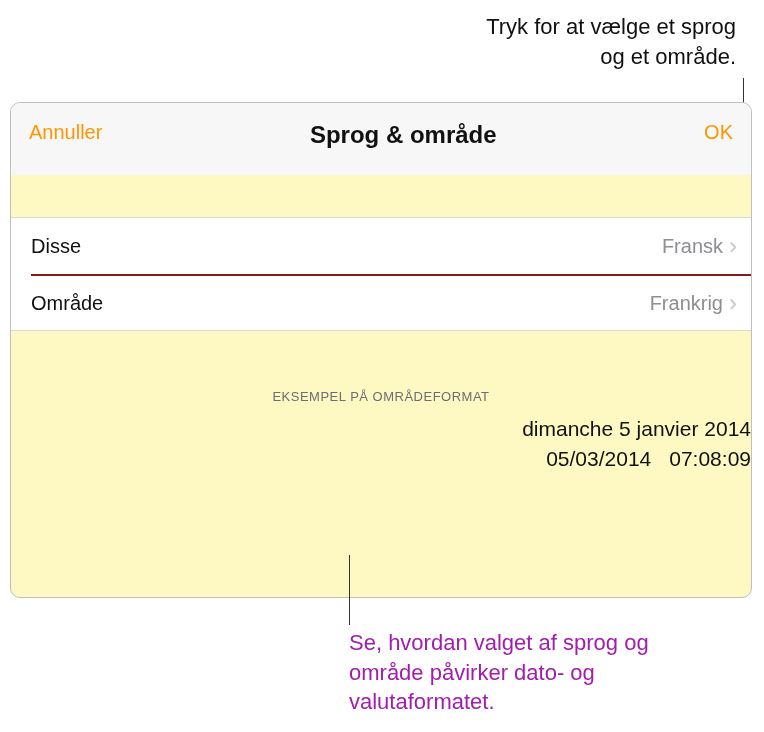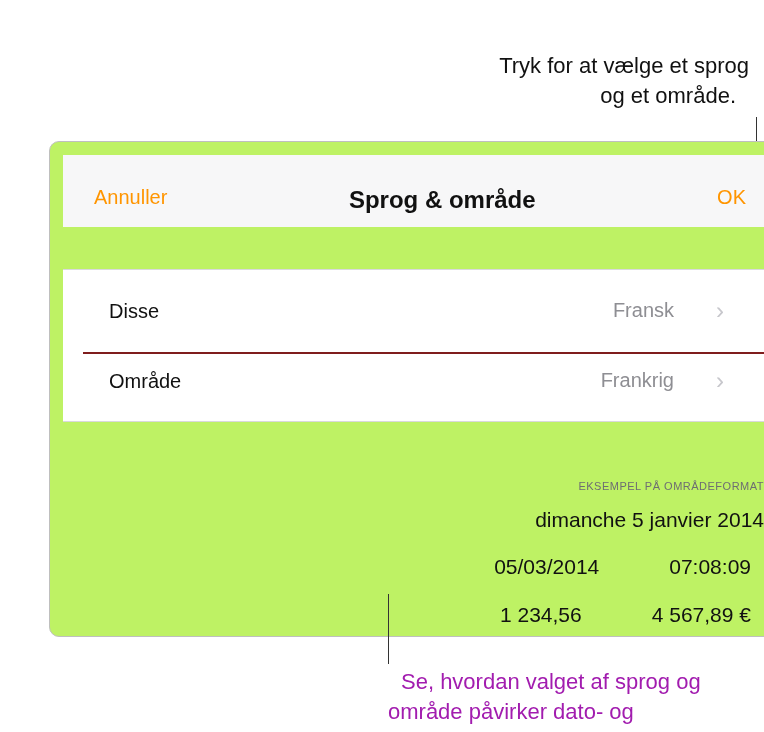--- a/index.html
+++ b/index.html
@@ -1,17 +1,17 @@
 <!DOCTYPE html>
 <html><head>
   <meta charset="utf-8">
   <style>
     * {
       box-sizing: border-box;
-      margin: 13px;
+      margin: 0;
       padding: 0;
     }
     body {
       font-family: -apple-system, BlinkMacSystemFont, "Helvetica Neue", Arial, sans-serif;
       background: #ffffff;
       width: 764px;
       height: 732px;
       position: relative;
     }
     .callout-top {
@@ -56,21 +56,21 @@
       background: #333;
     }
     .panel {
       position: absolute;
       top: 102px;
       left: 10px;
       width: 742px;
       height: 496px;
       border: 1px solid #bfbfbf;
       border-radius: 10px;
-      background: #bef264;
+      background: #fef9c3;
       overflow: hidden;
     }
     .panel-header {
       height: 72px;
       display: flex;
       align-items: flex-start;
       justify-content: space-between;
       padding: 12px 18px 0 18px;
       background: #f7f7f8;
     }
@@ -114,22 +114,22 @@
       display: flex;
       justify-content: space-between;
       align-items: center;
     }
     .row-label {
       font-size: 20px;
       color: #111;
     }
     .row-right {
       display: flex;
-      align-items: flex-start;
-      gap: 16px;
+      align-items: center;
+      gap: 6px;
     }
     .row-value {
       font-size: 20px;
       color: #8e8e93;
     }
     .chevron {
       color: #c7c7cc;
       font-size: 24px;
       line-height: 1;
     }
@@ -137,25 +137,24 @@
       padding: 10px 24px 0 24px;
       font-size: 16px;
       color: #6d6d72;
       line-height: 1.35;
     }
     .example-section {
       text-align: center;
       margin-top: 58px;
     }
     .example-header {
-      font-size: 11px;
+      font-size: 13px;
       letter-spacing: 0.5px;
       color: #6d6d72;
       margin-bottom: 10px;
-      text-align: right;
     }
     .example-line {
       font-size: 21px;
       color: #111;
       text-align: right;
       line-height: 1.45;
     }
     .example-line .gap {
       display: inline-block;
       width: 18px;
@@ -216,22 +215,19 @@
     </div>
   </div>
 
 
   <div class="example-section">
     <div class="example-header">EKSEMPEL PÅ OMRÅDEFORMAT</div>
     <div class="example-line">dimanche 5 janvier 2014</div>
     <div class="example-line">
       <span>05/03/2014</span><span class="gap"></span><span>07:08:09</span>
     </div>
-    <div class="example-line">
-      <span>1 234,56</span><span class="gap"></span><span>4 567,89 €</span>
-    </div>
   </div>
 </div>
 
 <div class="callout-bottom-line"></div>
 <div class="callout-bottom">
   <span>Se, hvordan valget af sprog og område påvirker dato- og valutaformatet.</span>
 </div>
 
 </body></html>

